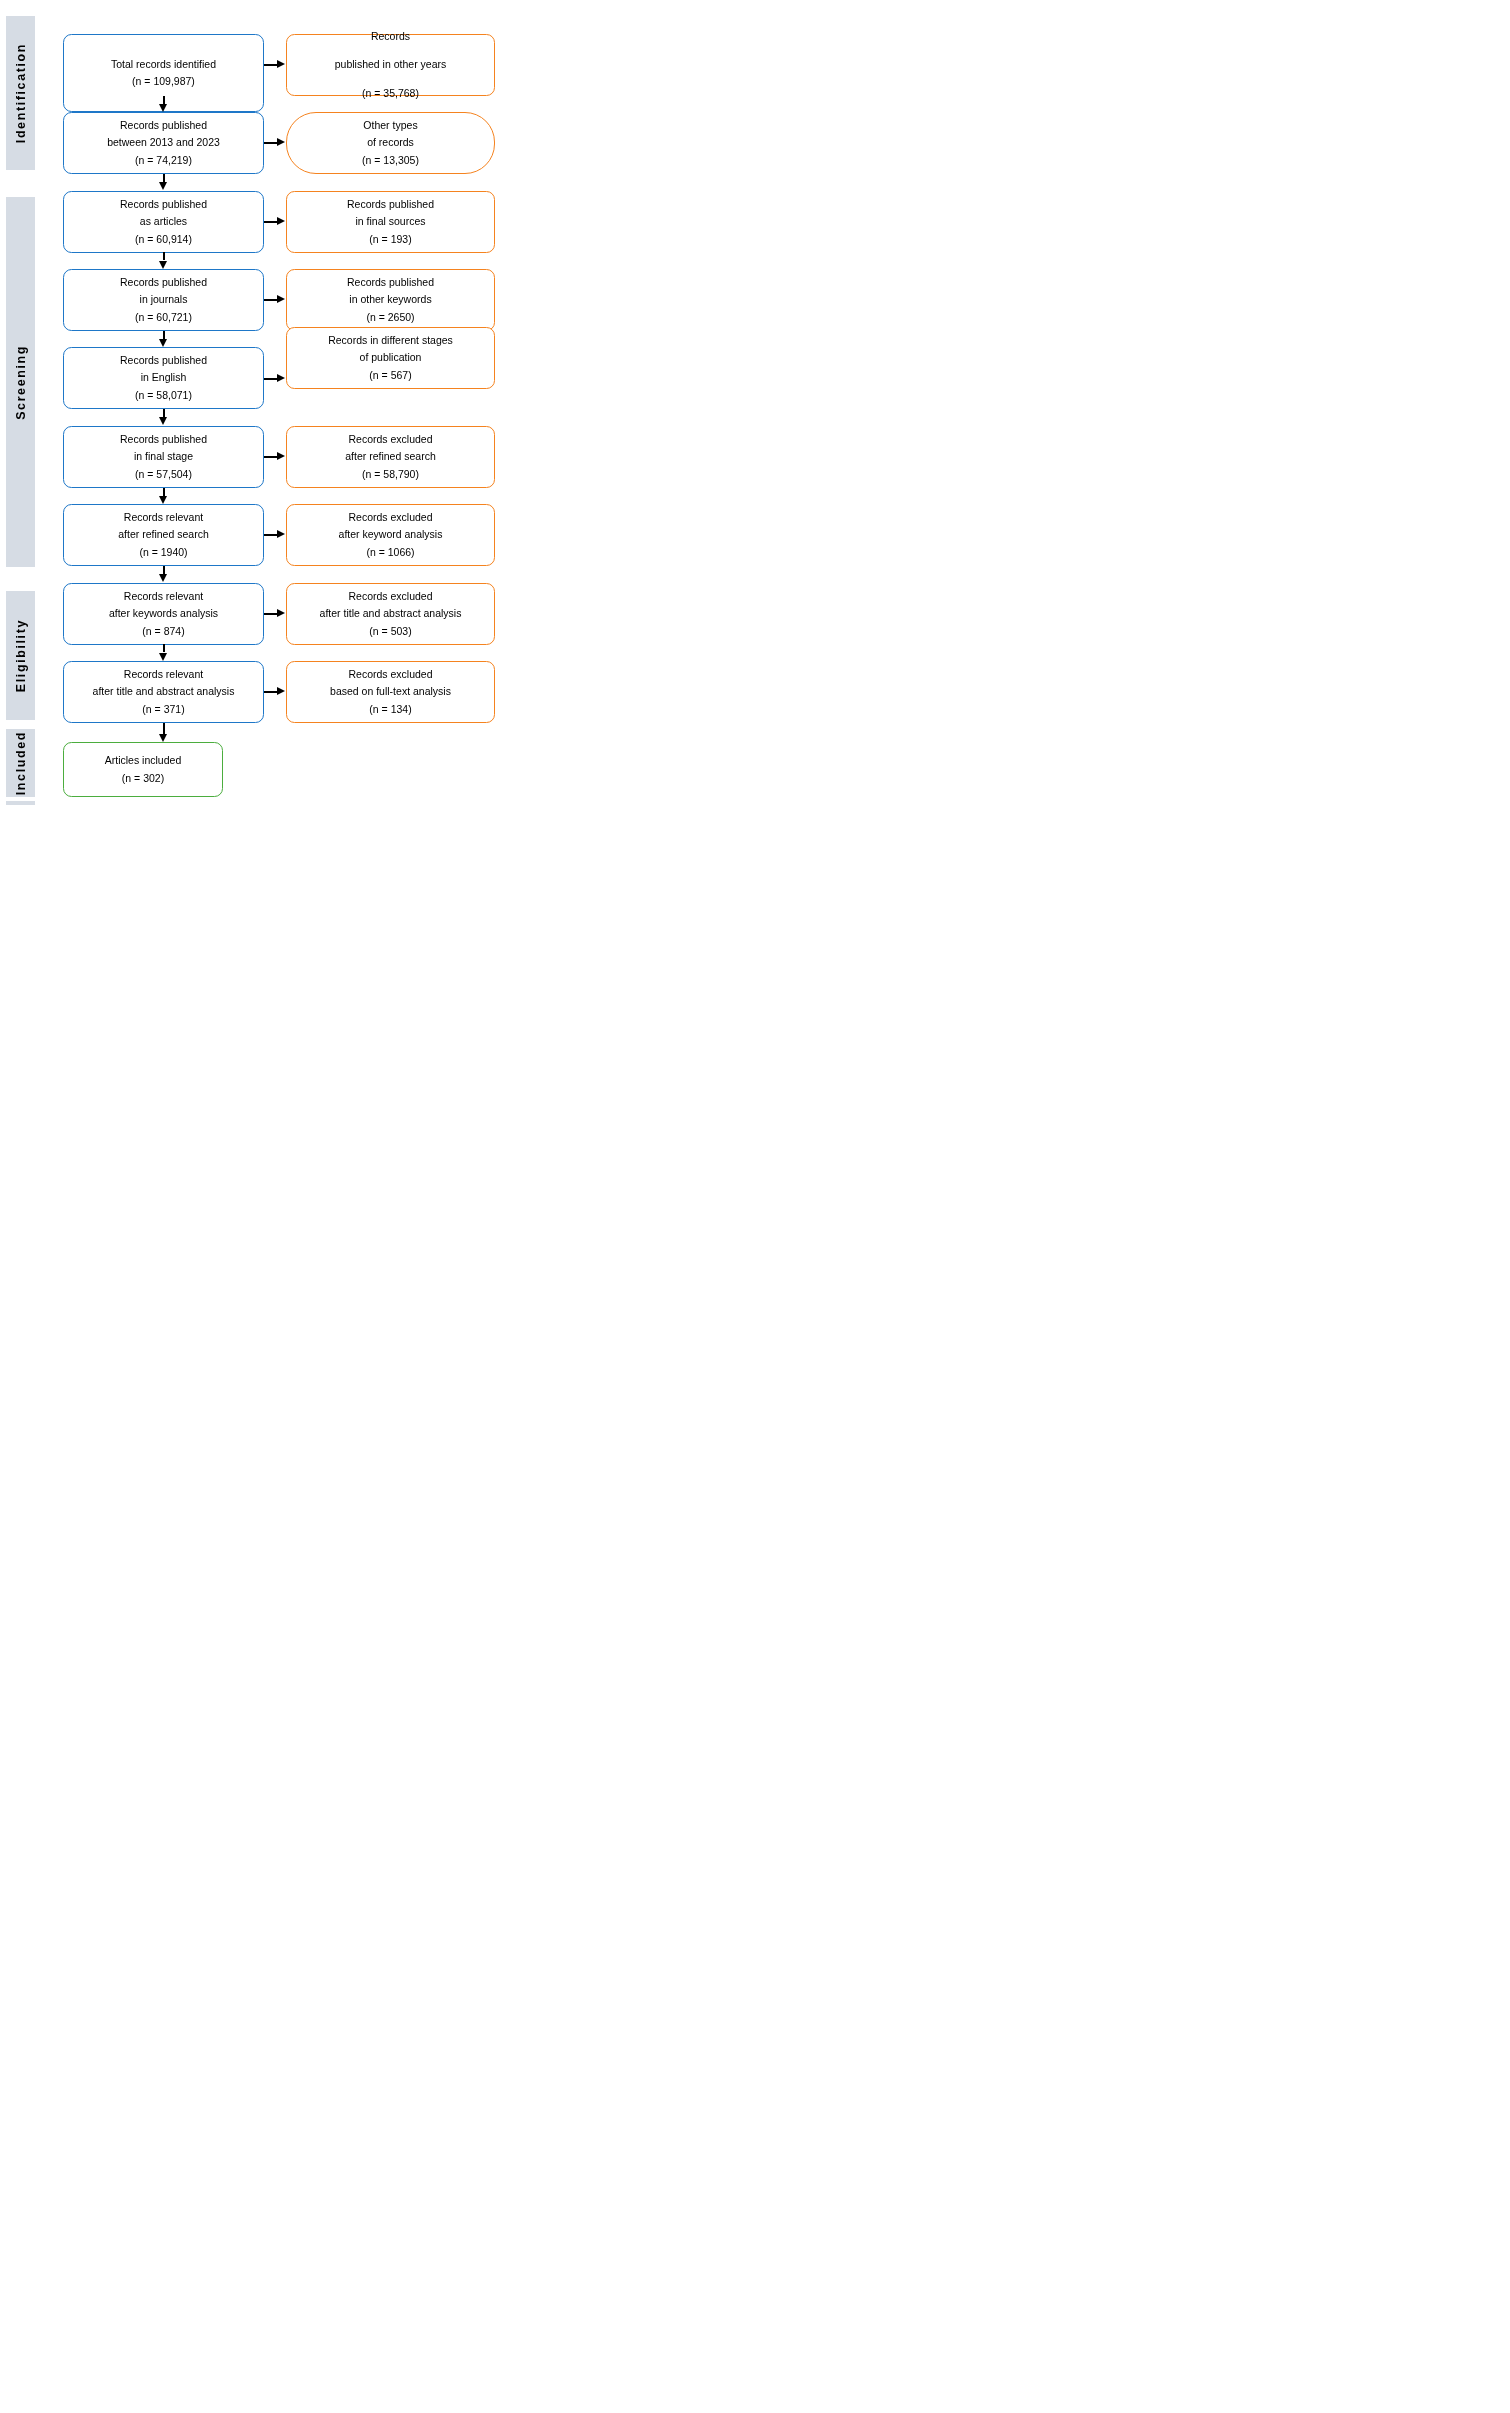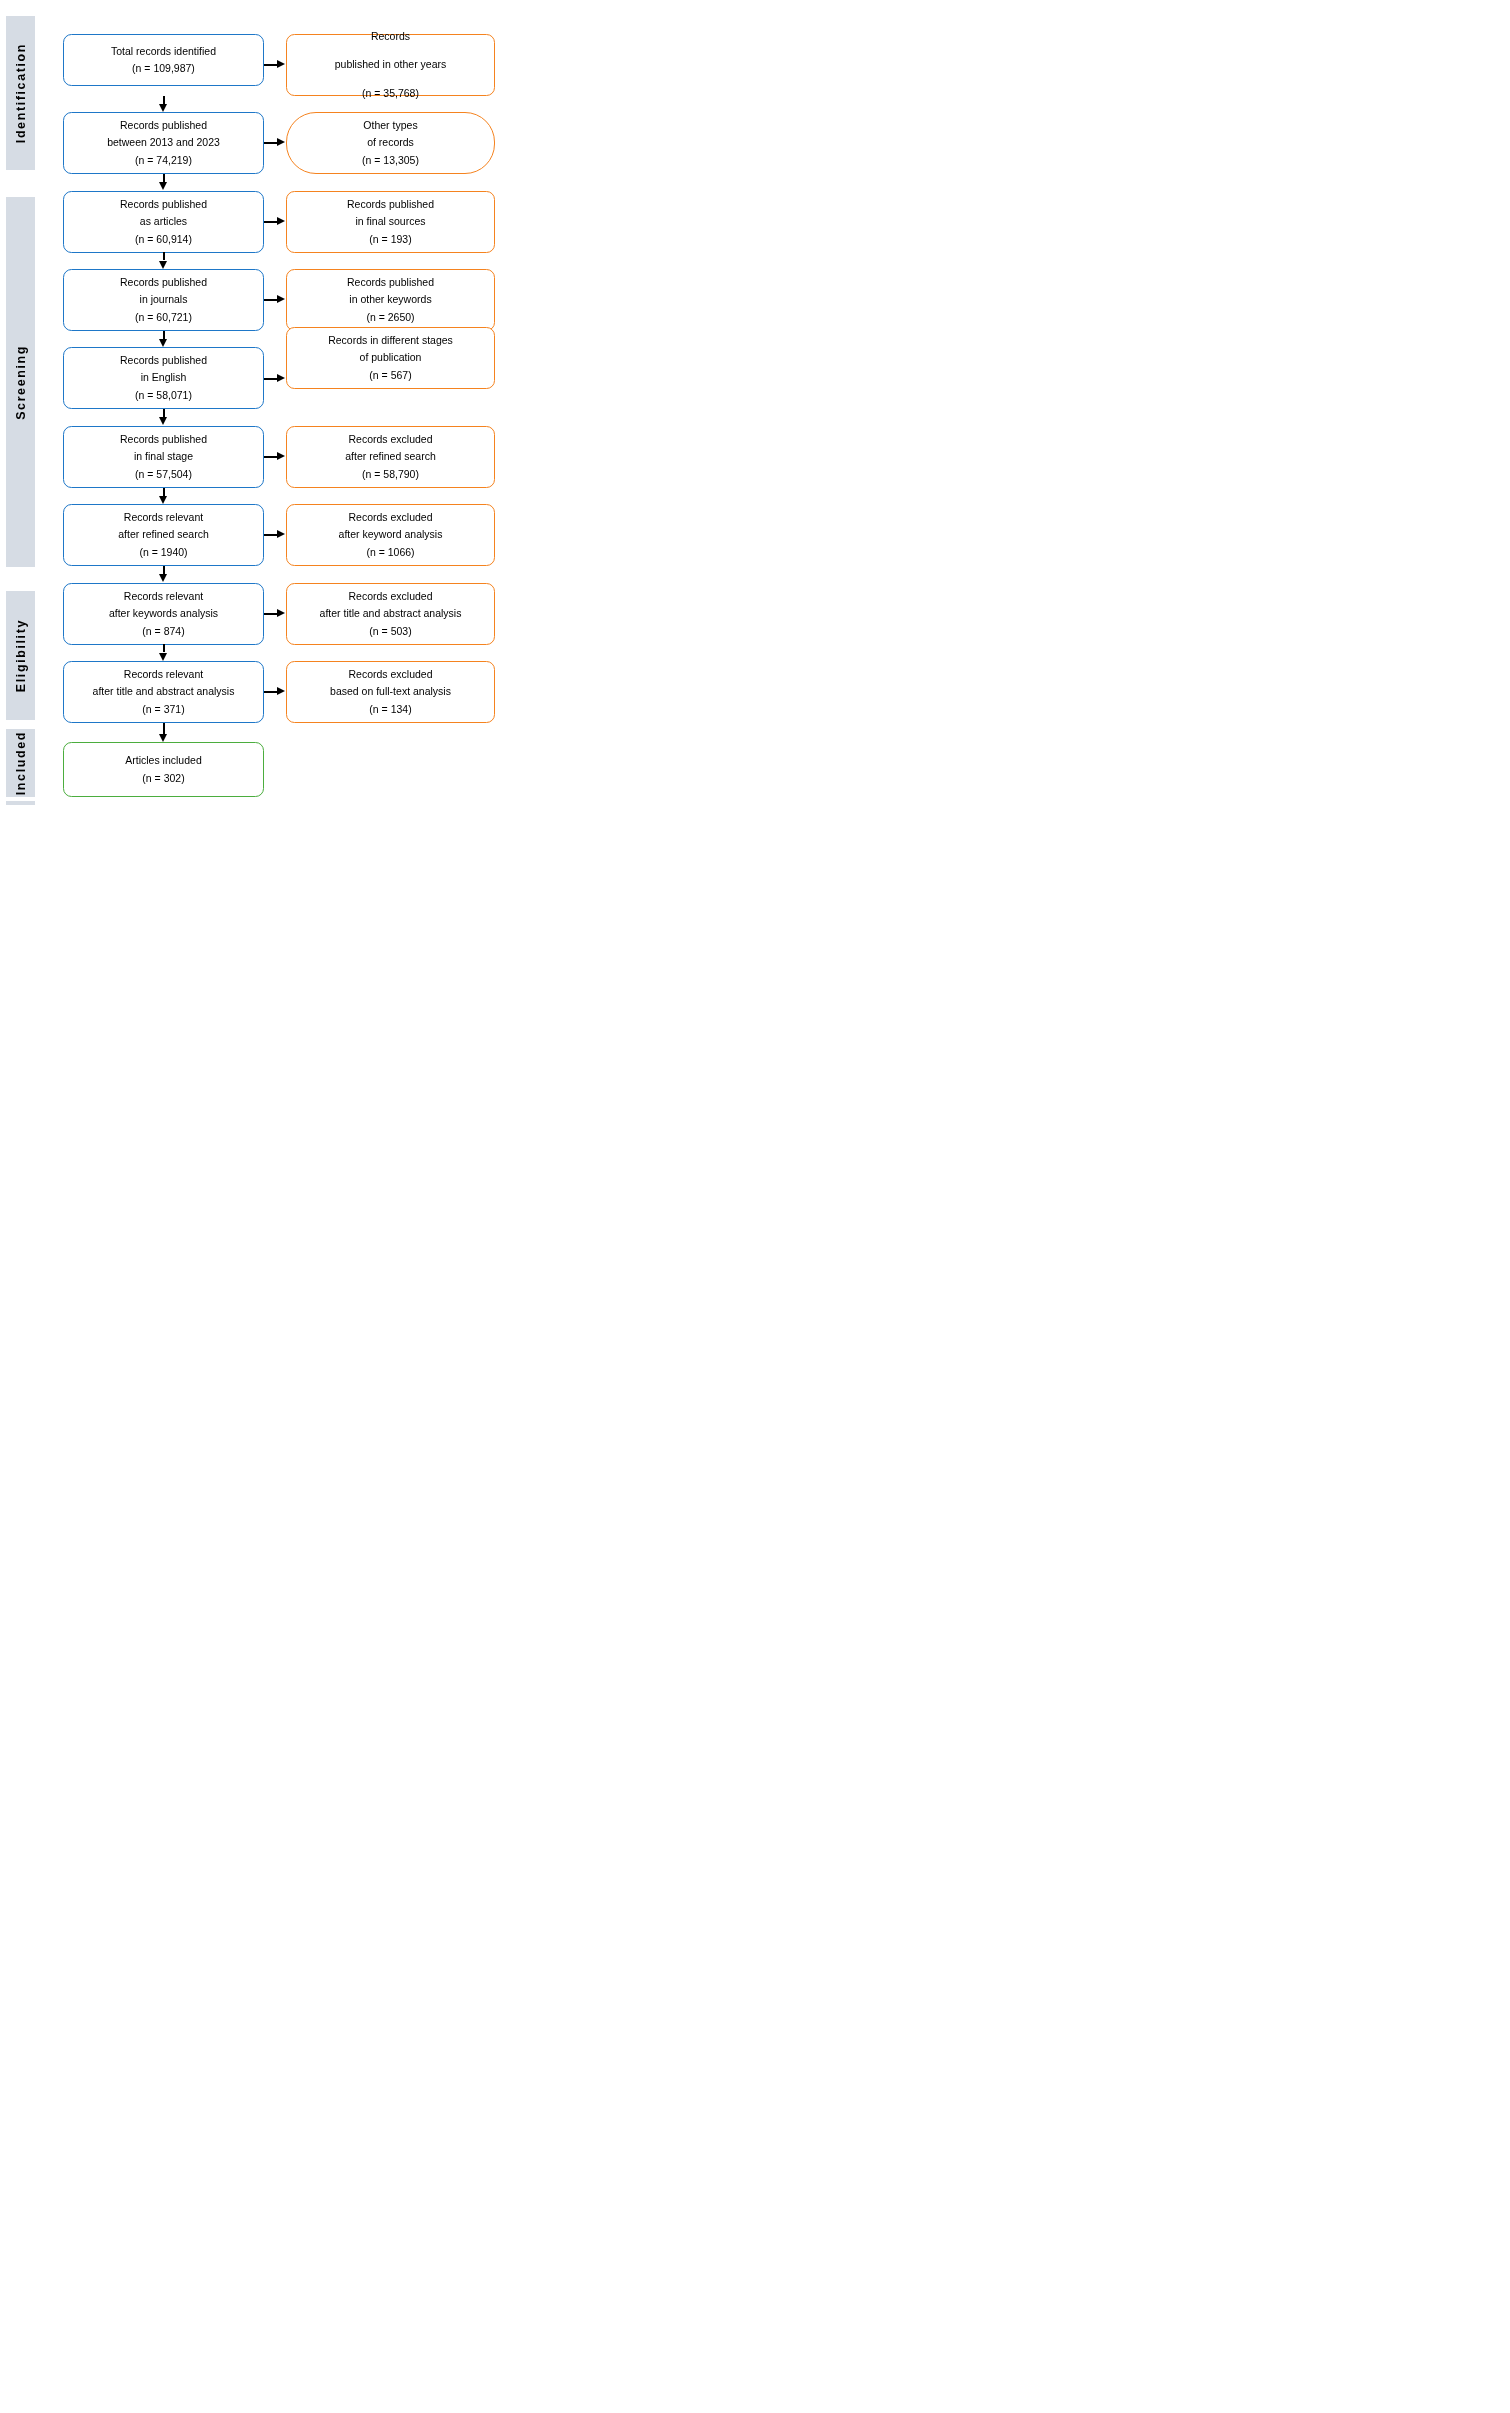--- a/index.html
+++ b/index.html
@@ -68,21 +68,21 @@
   </div>
   <div class="stage-bar" style="top:591px;height:129px">
     <span class="stage-label">Eligibility</span>
   </div>
   <div class="stage-bar" style="top:729px;height:68px">
     <span class="stage-label">Included</span>
   </div>
   <div class="stage-bar" style="top:801px;height:3.7px"></div>
 
   <div id="flow-root">
-      <div class="box process" style="left: 63px; width: 201px; top: 34px; height: 52px;">
+      <div class="box process" style="left: 63px; width: 201px; top: 34px; height: 78px;">
         <div class="box-line">Total records identified</div>
         <div class="box-line">(n = 109,987)</div>
       </div>
       <div class="box excluded" style="left: 286px; width: 209px; top: 34px; height: 62px; gap: 11px;">
         <div class="box-line">Records</div>
         <div class="box-line">published in other years</div>
         <div class="box-line">(n = 35,768)</div>
       </div>
       <div class="shaft-h" style="left: 264px; width: 13.6px; top: 64px;"></div>
       <div class="head-h" style="left: 277px; top: 60px;"></div>
@@ -193,19 +193,19 @@
       </div>
       <div class="box excluded" style="left: 286px; width: 209px; top: 661px; height: 62px;">
         <div class="box-line">Records excluded</div>
         <div class="box-line">based on full-text analysis</div>
         <div class="box-line">(n = 134)</div>
       </div>
       <div class="shaft-h" style="left: 264px; width: 13.6px; top: 691px;"></div>
       <div class="head-h" style="left: 277px; top: 687px;"></div>
       <div class="shaft-v" style="left: 163px; top: 723px; height: 11px;"></div>
       <div class="head-v" style="left: 159px; top: 734px;"></div>
-      <div class="box included" style="left: 63px; width: 201px; top: 742px; height: 55px;">
+      <div class="box included" style="left: 63px; width: 160px; top: 742px; height: 55px;">
         <div class="box-line">Articles included</div>
         <div class="box-line">(n = 302)</div>
       </div>
     </div>
 </div>
 
 
 </body></html>

